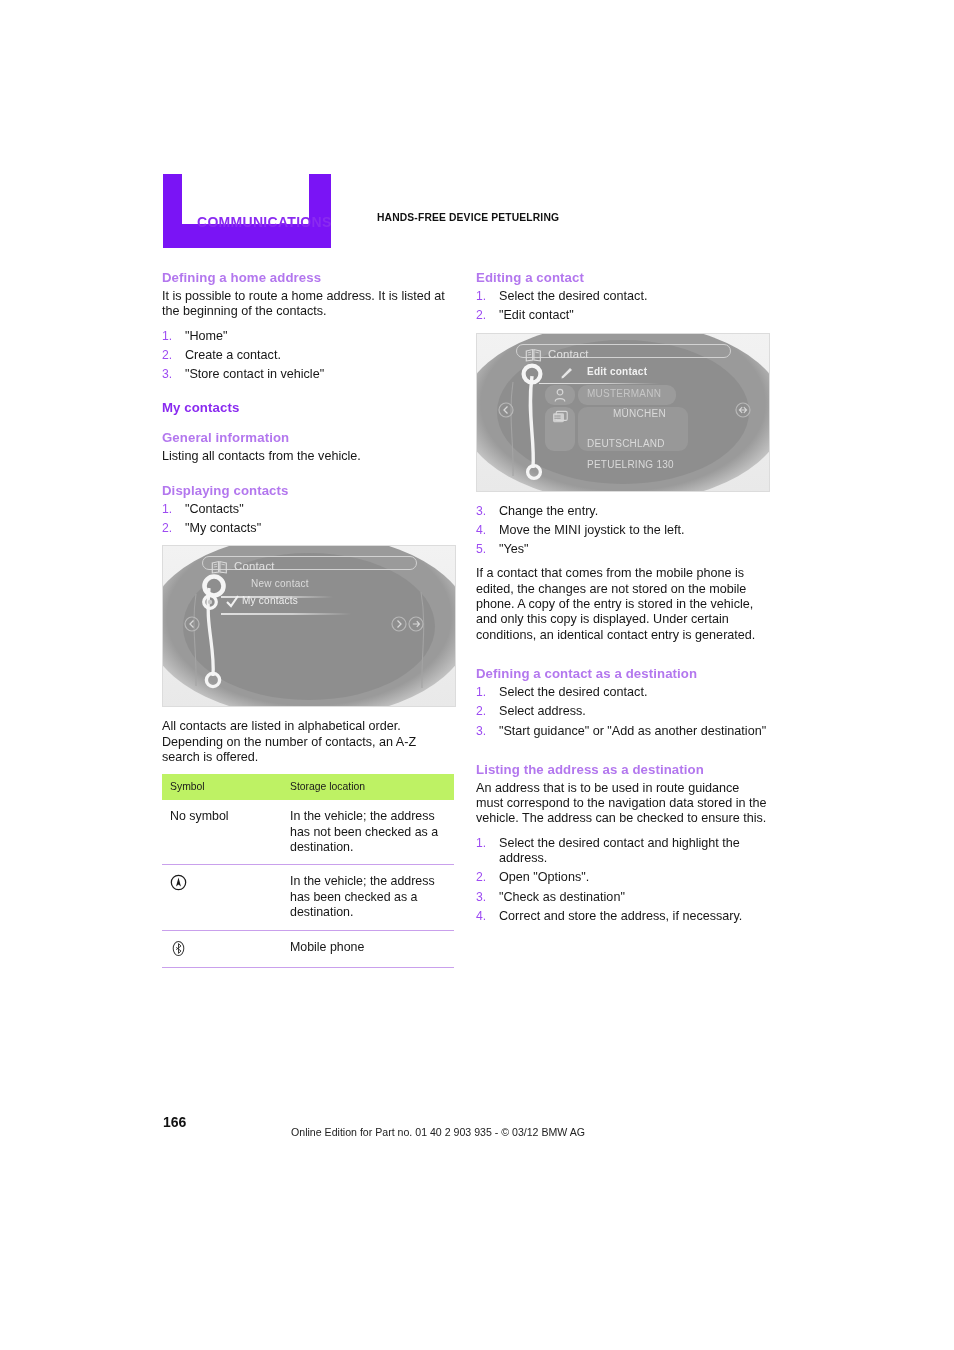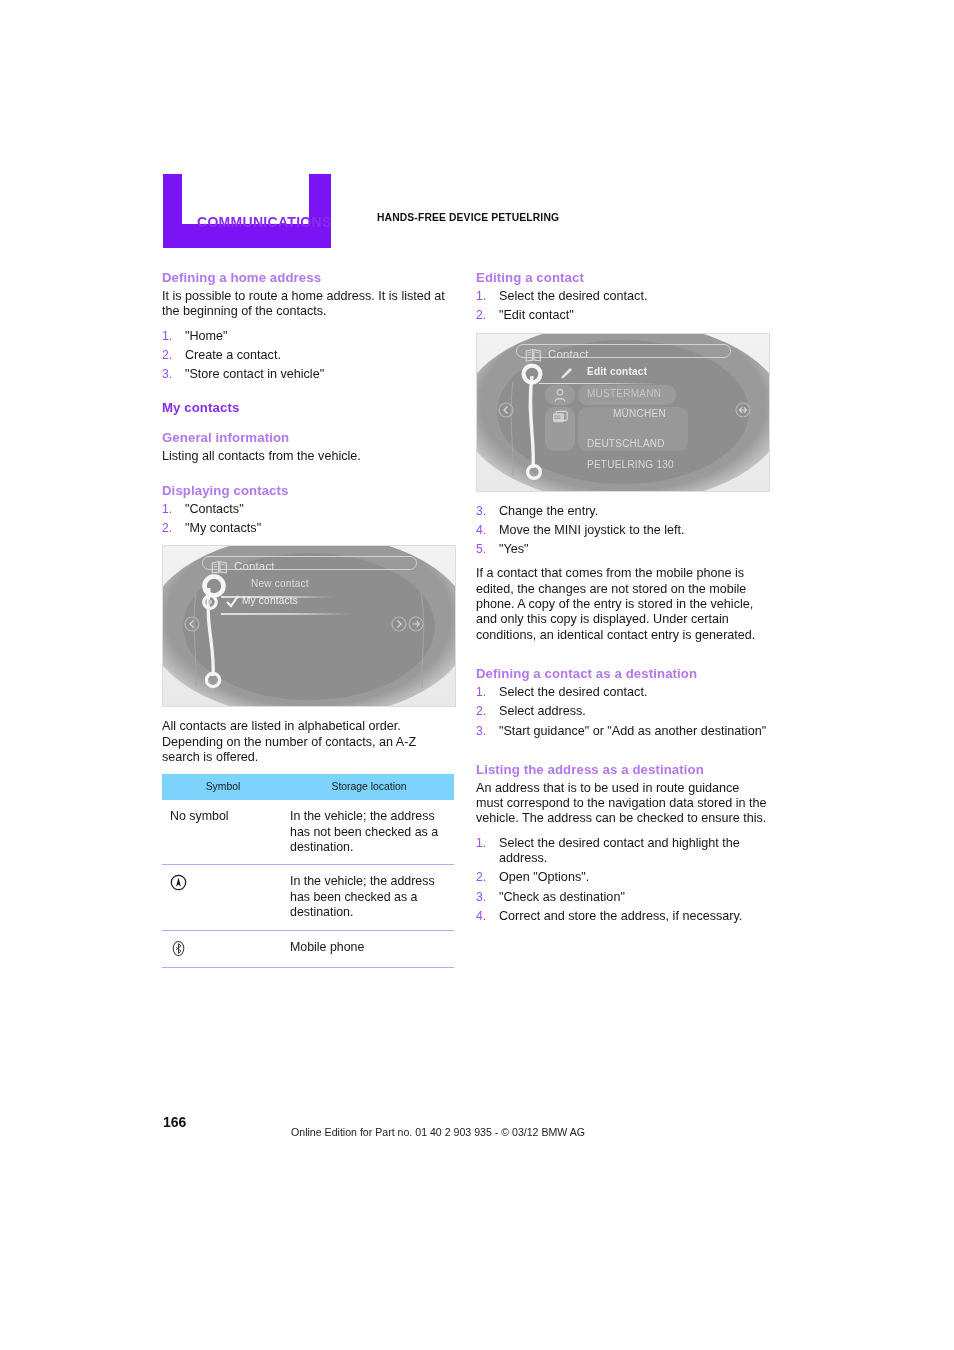--- a/index.html
+++ b/index.html
@@ -207,25 +207,25 @@
     height: 16px;
   }
 
   
   table.symbol-table {
     width: 292px;
     border-collapse: collapse;
     margin-top: 9px;
   }
   table.symbol-table thead th {
-    background: #7dd3fc;
+    background: #bef264;
     font-size: 10.4px;
     font-weight: normal;
     color: #1a1a1a;
-    text-align: center;
+    text-align: left;
     padding: 7px 6px 8px 8px;
   }
   table.symbol-table thead th.col-sym { width: 106px; }
   table.symbol-table tbody td {
     font-size: 12.4px;
     line-height: 15.4px;
     color: #161616;
     padding: 9px 6px 9px 8px;
     vertical-align: top;
     border-bottom: 1.2px solid #C9A0EC;

